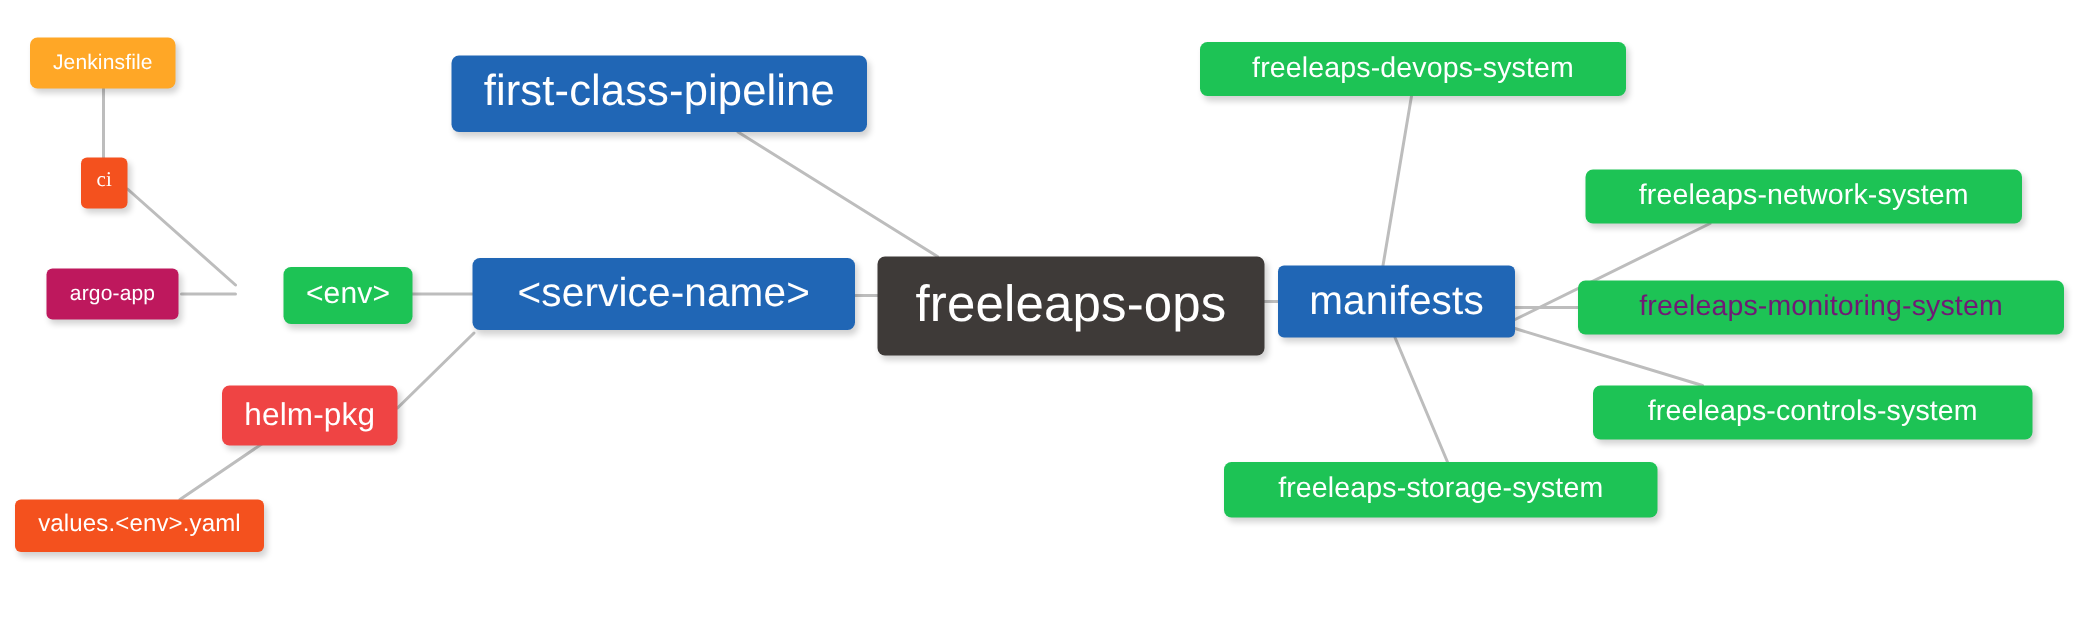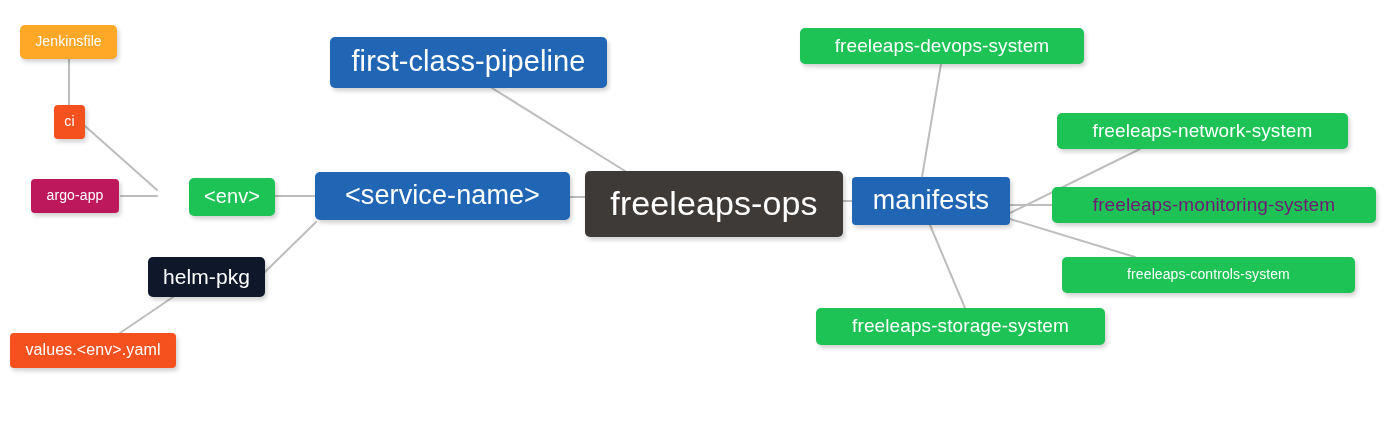--- a/index.html
+++ b/index.html
@@ -62,56 +62,56 @@
       <line x1="922" y1="177" x2="941" y2="64" stroke="#bdbdbd" stroke-width="2" stroke-linecap="round"></line>
       <line x1="1010" y1="213" x2="1140" y2="149" stroke="#bdbdbd" stroke-width="2" stroke-linecap="round"></line>
       <line x1="1010" y1="205" x2="1052" y2="205" stroke="#bdbdbd" stroke-width="2" stroke-linecap="round"></line>
       <line x1="1010" y1="219" x2="1135" y2="257" stroke="#bdbdbd" stroke-width="2" stroke-linecap="round"></line>
       <line x1="930" y1="225" x2="965" y2="308" stroke="#bdbdbd" stroke-width="2" stroke-linecap="round"></line>
     </svg>
   <div id="node-layer">
       <div class="node" style="left: 20px; top: 25px; width: 97px; height: 34px; background: rgb(255, 167, 38); font-size: 14px; border-radius: 5px; color: rgb(255, 255, 255);">
         <span>Jenkinsfile</span>
       </div>
-      <div class="node" style="left: 54px; top: 105px; width: 31px; height: 34px; background: rgb(244, 81, 30); font-size: 14px; border-radius: 4px; color: rgb(255, 255, 255);">
+      <div class="node" style="left: 54px; top: 105px; width: 31px; height: 34px; background: rgb(244, 81, 30); font-size: 14px; border-radius: 4px; color: rgb(255, 255, 255); font-family: Liberation Serif, serif;">
         <span>ci</span>
       </div>
       <div class="node" style="left: 31px; top: 179px; width: 88px; height: 34px; background: #be185d; font-size: 14px; border-radius: 4px; color: rgb(255, 255, 255);">
         <span>argo-app</span>
       </div>
       <div class="node" style="left: 157px; top: 178px; width: 86px; height: 38px; background: rgb(29, 195, 85); font-size: 20px; border-radius: 5px; color: rgb(255, 255, 255); margin-left: 32px;">
         <span>&lt;env&gt;</span>
       </div>
-      <div class="node" style="left: 148px; top: 257px; width: 117px; height: 40px; background: #0f172a; font-size: 21px; border-radius: 5px; color: rgb(255, 255, 255);">
+      <div class="node" style="left: 148px; top: 257px; width: 117px; height: 40px; background: #ef4444; font-size: 21px; border-radius: 5px; color: rgb(255, 255, 255);">
         <span>helm-pkg</span>
       </div>
       <div class="node" style="left: 10px; top: 333px; width: 166px; height: 35px; background: rgb(244, 81, 30); font-size: 16px; border-radius: 4px; color: rgb(255, 255, 255);">
         <span>values.&lt;env&gt;.yaml</span>
       </div>
-      <div class="node" style="left: 330px; top: 37px; width: 277px; height: 51px; background: rgb(32, 102, 181); font-size: 29px; border-radius: 5px; color: rgb(255, 255, 255);">
+      <div class="node" style="left: 301px; top: 37px; width: 277px; height: 51px; background: rgb(32, 102, 181); font-size: 29px; border-radius: 5px; color: rgb(255, 255, 255);">
         <span>first-class-pipeline</span>
       </div>
       <div class="node" style="left: 315px; top: 172px; width: 255px; height: 48px; background: rgb(32, 102, 181); font-size: 27px; border-radius: 5px; color: rgb(255, 255, 255);">
         <span>&lt;service-name&gt;</span>
       </div>
       <div class="node" style="left: 585px; top: 171px; width: 258px; height: 66px; background: rgb(62, 58, 56); font-size: 34px; border-radius: 5px; color: rgb(255, 255, 255); justify-content: center;">
         <span>freeleaps-ops</span>
       </div>
       <div class="node" style="left: 852px; top: 177px; width: 158px; height: 48px; background: rgb(32, 102, 181); font-size: 27px; border-radius: 4px; color: rgb(255, 255, 255);">
         <span>manifests</span>
       </div>
       <div class="node" style="left: 800px; top: 28px; width: 284px; height: 36px; background: rgb(29, 195, 85); font-size: 19px; border-radius: 5px; color: rgb(255, 255, 255);">
         <span>freeleaps-devops-system</span>
       </div>
       <div class="node" style="left: 1057px; top: 113px; width: 291px; height: 36px; background: rgb(29, 195, 85); font-size: 19px; border-radius: 5px; color: rgb(255, 255, 255);">
         <span>freeleaps-network-system</span>
       </div>
       <div class="node" style="left: 1052px; top: 187px; width: 324px; height: 36px; background: rgb(29, 195, 85); font-size: 19px; border-radius: 5px; color: #701a75;">
         <span>freeleaps-monitoring-system</span>
       </div>
-      <div class="node" style="left: 1062px; top: 257px; width: 293px; height: 36px; background: rgb(29, 195, 85); font-size: 14px; border-radius: 5px; color: rgb(255, 255, 255);">
+      <div class="node" style="left: 1062px; top: 257px; width: 293px; height: 36px; background: rgb(29, 195, 85); font-size: 19px; border-radius: 5px; color: rgb(255, 255, 255);">
         <span>freeleaps-controls-system</span>
       </div>
       <div class="node" style="left: 816px; top: 308px; width: 289px; height: 37px; background: rgb(29, 195, 85); font-size: 19px; border-radius: 5px; color: rgb(255, 255, 255);">
         <span>freeleaps-storage-system</span>
       </div>
     </div>
 </div>
 
 </body></html>

